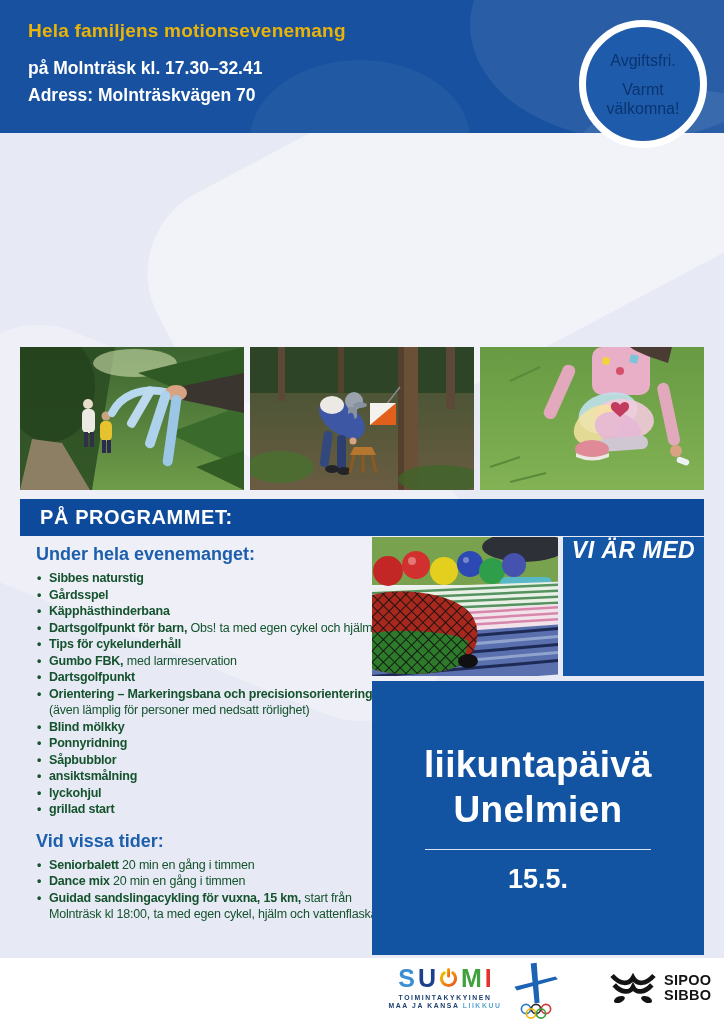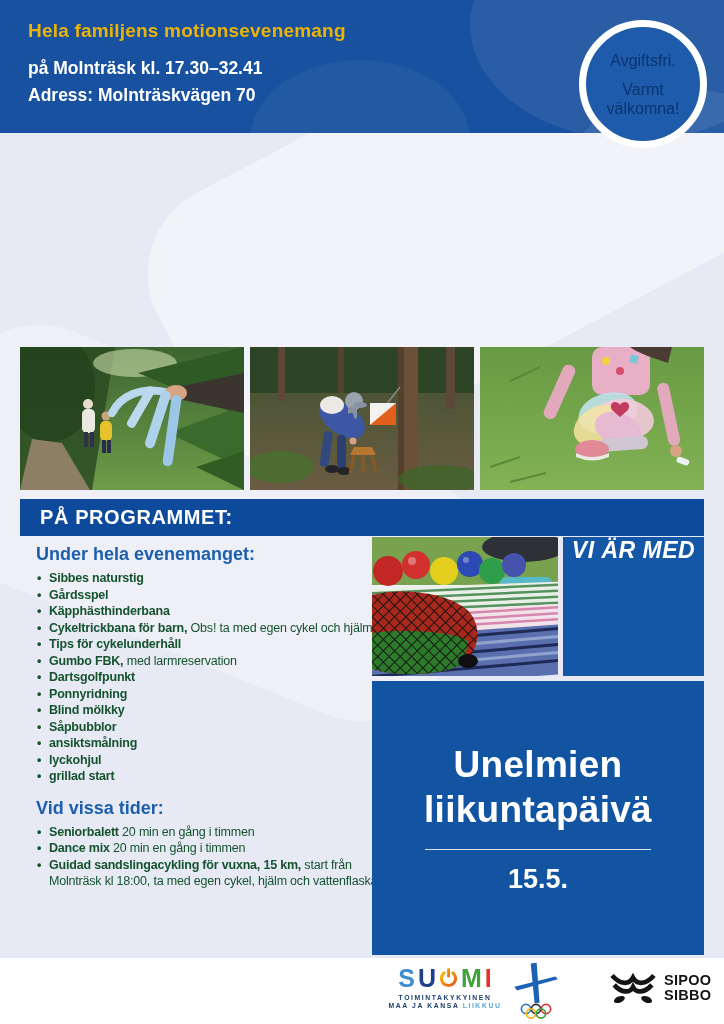--- a/index.html
+++ b/index.html
@@ -220,32 +220,33 @@
 
     <h3 class="sec-heading">Under hela evenemanget:</h3>
     <ul class="program-list">
 
         <li><span class="b">Sibbes naturstig</span></li>
 
         <li><span class="b">Gårdsspel</span></li>
 
         <li><span class="b">Käpphästhinderbana</span></li>
 
-        <li><span class="b">Cykeltrickbana för barn,</span><span class="r"> Obs! ta med egen cykel och hjälm</span></li>
+        <li><span class="b">Dartsgolfpunkt för barn,</span><span class="r"> Obs! ta med egen cykel och hjälm</span></li>
 
         <li><span class="b">Tips för cykelunderhåll</span></li>
 
         <li><span class="b">Gumbo FBK,</span><span class="r"> med larmreservation</span></li>
 
         <li><span class="b">Dartsgolfpunkt</span></li>
 
+        <li><span class="b">Orientering – Markeringsbana och precisionsorientering</span><div class="note">(även lämplig för personer med nedsatt rörlighet)</div></li>
+
+        <li><span class="b">Blind mölkky</span></li>
 
         <li><span class="b">Ponnyridning</span></li>
-
-        <li><span class="b">Blind mölkky</span></li>
 
         <li><span class="b">Såpbubblor</span></li>
       </ul>
 
     <ul class="program-list">
 
         <li><span class="b">ansiktsmålning</span></li>
 
         <li><span class="b">lyckohjul</span></li>
 
@@ -309,22 +310,22 @@
       <path d="M0,58 C30,50 78,56 96,74 C110,88 108,112 92,126 C70,140 20,139 0,132 Z" fill="url(#mesh)" opacity=".9"></path>
       <ellipse cx="96" cy="124" rx="10" ry="7" fill="#101010"></ellipse>
     </svg>
   </div>
 
   <div class="vi-box">
     <span>VI ÄR MED</span>
   </div>
 
   <div class="campaign">
+    <div class="campaign-line">liikuntapäivä</div>
     <div class="campaign-line">Unelmien</div>
-    <div class="campaign-line">liikuntapäivä</div>
     <div class="campaign-rule"></div>
     <div class="campaign-date">15.5.</div>
   </div>
 
   <div class="footer">
 
     <div class="suomi">
       <div class="suomi-letters">
         <span class="ls">S</span>
         <span class="lu">U</span>

